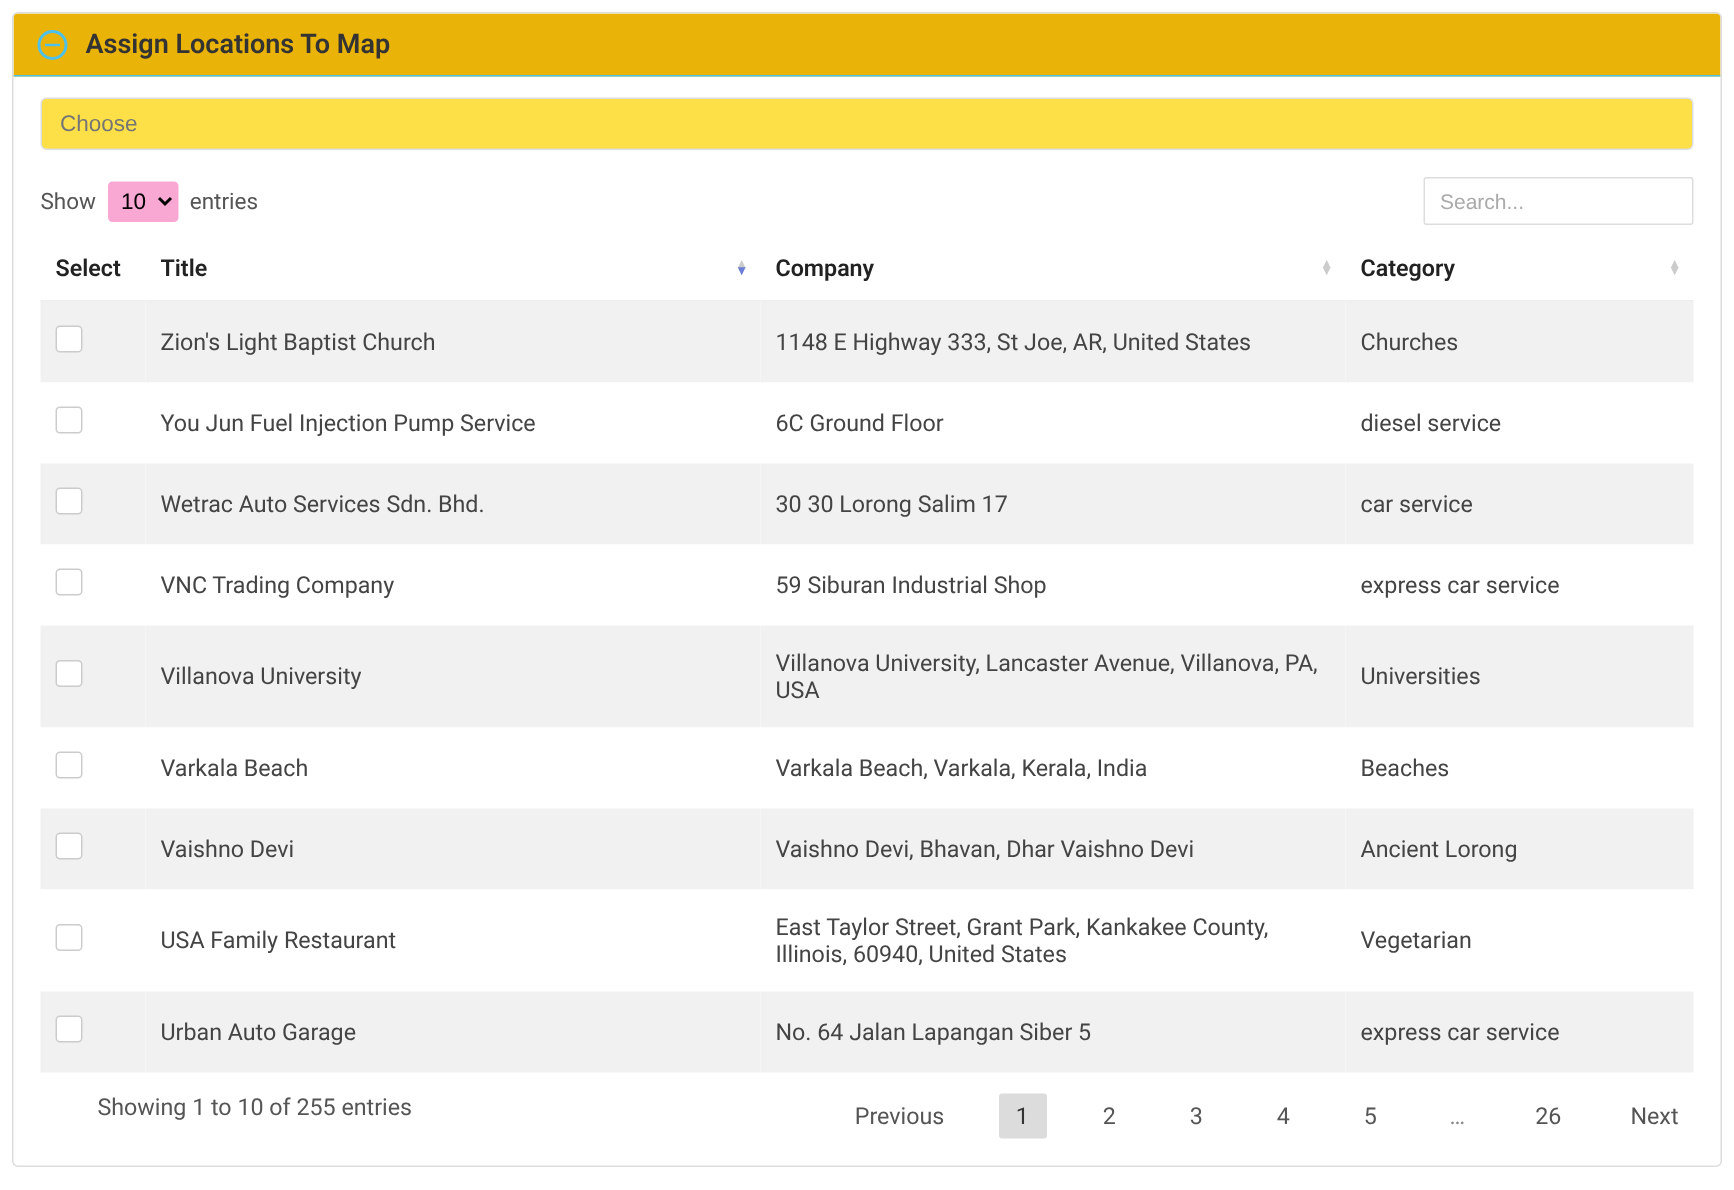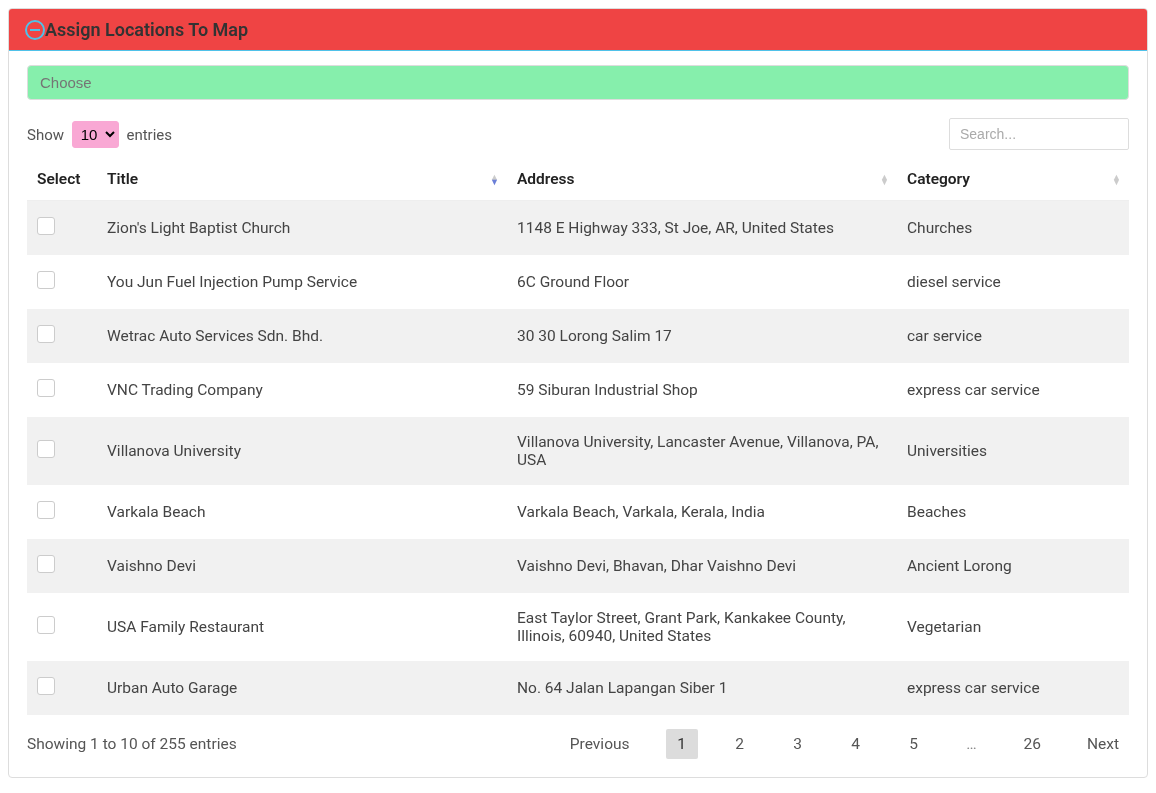--- a/index.html
+++ b/index.html
@@ -10,26 +10,26 @@
     font-size: 16px;
     background: #fff;
   }
   .panel {
     border: 1px solid #ddd;
     border-radius: 4px;
     margin: 8px 8px;
     overflow: hidden;
   }
   .panel-header {
-    background: #ef4444;
+    background: #eab308;
     border-bottom: 1px solid #4fc1e9;
     padding: 10px 16px;
     display: flex;
     align-items: center;
-    gap: 0;
+    gap: 12px;
   }
   .collapse-icon {
     width: 20px;
     height: 20px;
     border: 2px solid #4fc1e9;
     border-radius: 50%;
     display: flex;
     align-items: center;
     justify-content: center;
     color: #4fc1e9;
@@ -47,21 +47,21 @@
     padding: 14px 18px 18px 18px;
   }
   .choose-input {
     width: 100%;
     border: 1px solid #ddd;
     border-radius: 4px;
     padding: 8px 12px;
     font-size: 15px;
     color: #555;
     outline: none;
-    background: #86efac;
+    background: #fde047;
   }
   .controls-row {
     display: flex;
     justify-content: space-between;
     align-items: center;
     margin-top: 18px;
     margin-bottom: 8px;
     color: #555;
     font-size: 15px;
   }
@@ -128,24 +128,24 @@
     height: 18px;
     border: 1.5px solid #ccc;
     border-radius: 3px;
     display: inline-block;
     background: #fff;
     cursor: pointer;
   }
   .footer-row {
     display: flex;
     justify-content: space-between;
-    align-items: center;
     margin-top: 14px;
     color: #555;
     font-size: 15.5px;
+    margin-left: 38px;
   }
   .pagination {
     display: flex;
     align-items: center;
     gap: 16px;
   }
   .page-btn {
     min-width: 32px;
     padding: 6px 10px;
     text-align: center;
@@ -198,21 +198,21 @@
             <span>Select</span>
           </th>
           <th class="col-title sortable">
             <span>Title</span>
             <span class="sort-icons active-desc">
               <span class="up">▲</span>
                 <span class="down">▼</span>
             </span>
           </th>
           <th class="col-address sortable">
-            <span>Address</span>
+            <span>Company</span>
             <span class="sort-icons">
               <span class="up">▲</span>
                 <span class="down">▼</span>
             </span>
           </th>
           <th class="col-category sortable">
             <span>Category</span>
             <span class="sort-icons">
               <span class="up">▲</span>
                 <span class="down">▼</span>
@@ -265,21 +265,21 @@
           </tr>
           <tr>
             <td class="col-select"><span class="chk"></span></td>
             <td>USA Family Restaurant</td>
             <td>East Taylor Street, Grant Park, Kankakee County, Illinois, 60940, United States</td>
             <td>Vegetarian</td>
           </tr>
           <tr>
             <td class="col-select"><span class="chk"></span></td>
             <td>Urban Auto Garage</td>
-            <td>No. 64 Jalan Lapangan Siber 1</td>
+            <td>No. 64 Jalan Lapangan Siber 5</td>
             <td>express car service</td>
           </tr>
         </tbody>
     </table>
 
     <div class="footer-row">
       <div>Showing 1 to 10 of 255 entries</div>
       <div class="pagination" id="pagination">
       <span class="page-btn nav">Previous</span>
           <span class="page-btn current">1</span>

